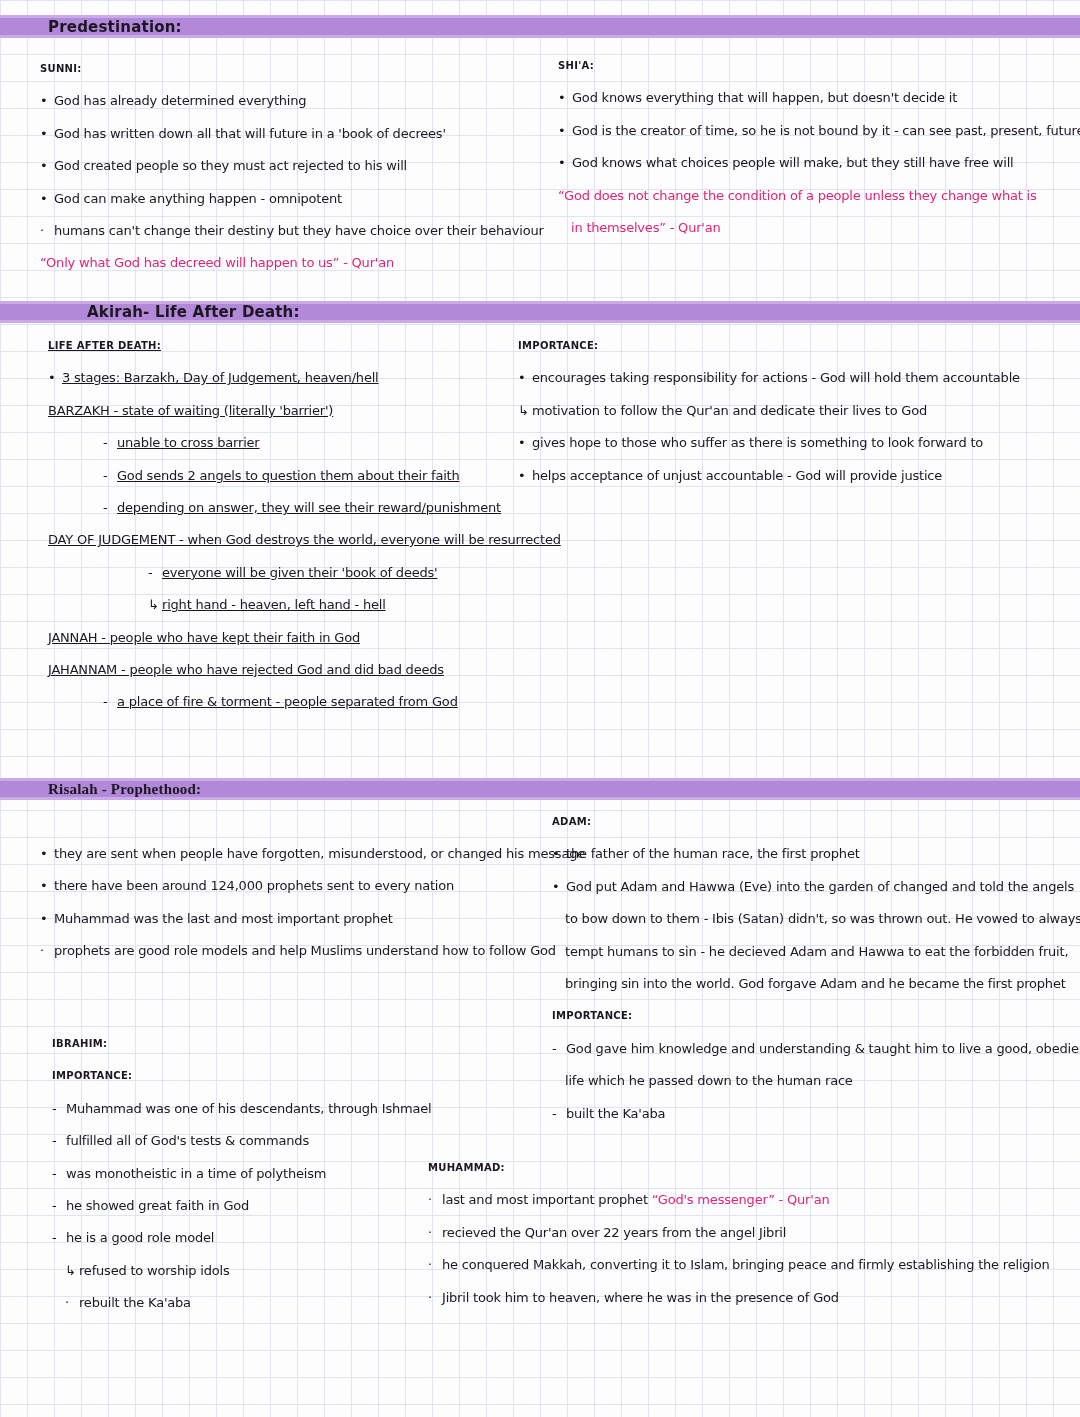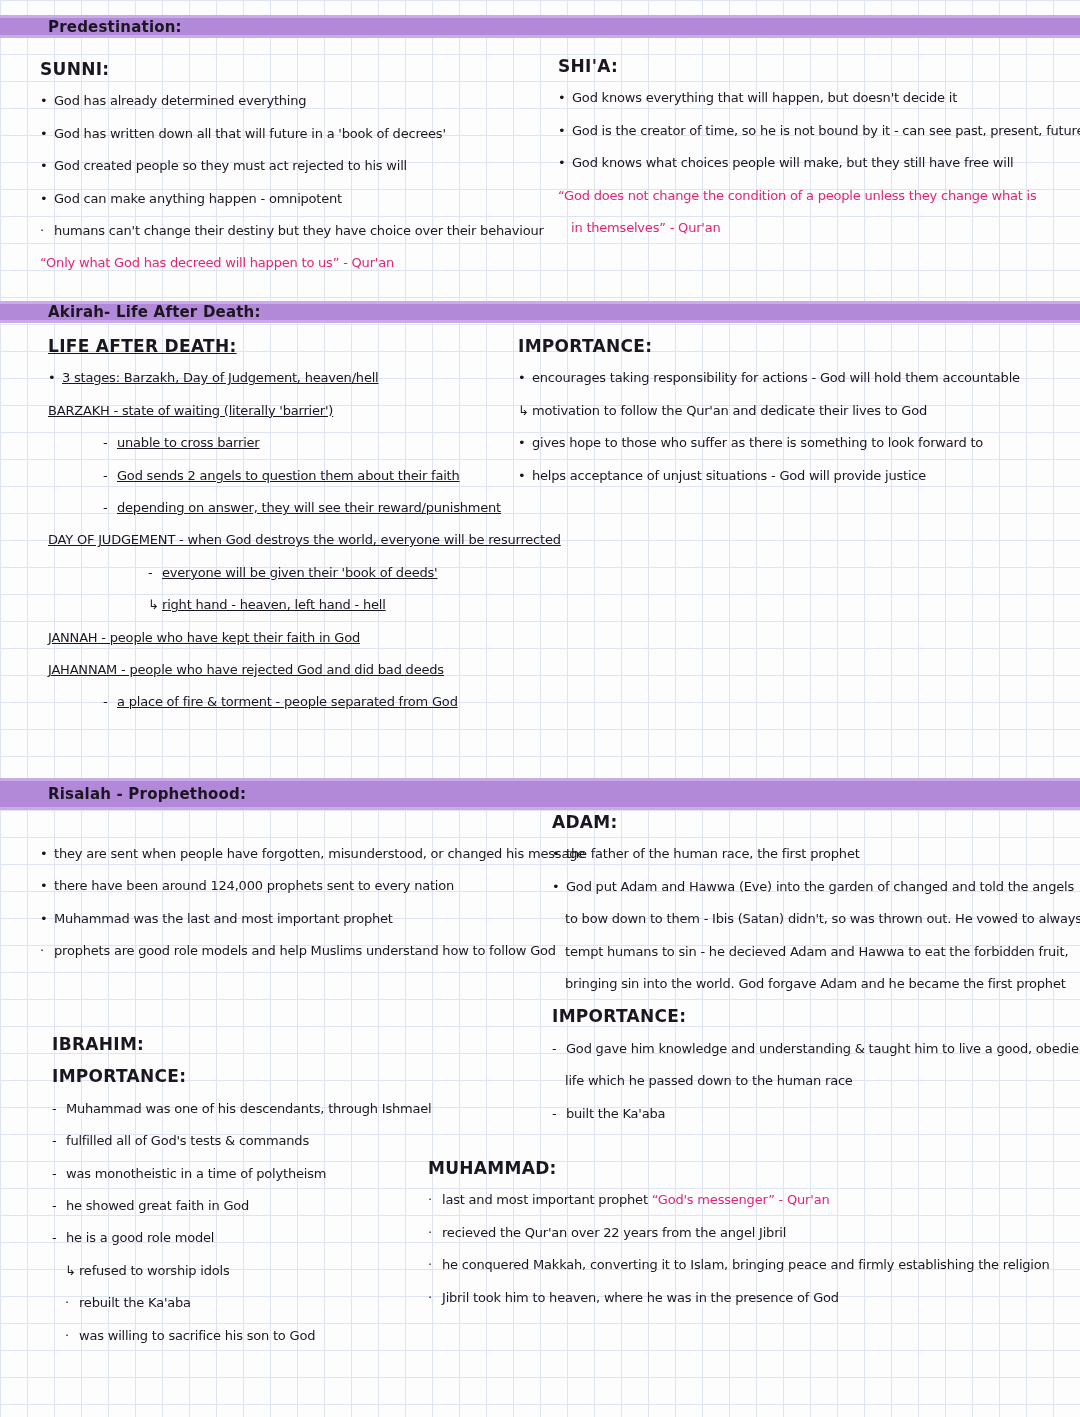--- a/index.html
+++ b/index.html
@@ -27,22 +27,22 @@
   }
   
   .bar{
     position:absolute;left:0;width:1080px;
     background:var(--bar);
     border-top:3px solid var(--bar-edge);
     border-bottom:3px solid var(--bar-edge);
     display:flex;align-items:center;
   }
   .bar1{top:15px;height:23px;}
-  .bar2{top:301px;height:22px;}
-  .bar3{top:778px;height:32px;}
+  .bar2{top:301px;height:22px;padding-left:39px;}
+  .bar3{top:778px;height:22px;font-family:Liberation Serif, serif;}
   .bar-title{
     padding-left:48px;
     font-weight:bold;
     font-size:15px;
     letter-spacing:.2px;
     color:var(--ink);
     white-space:nowrap;
   }
   
   .block{position:absolute;}
@@ -56,21 +56,21 @@
   .blk-muhammad{left:428px; top:1152px; width:650px;}
   
   .line{
     height:32.4px;
     line-height:32.4px;
     white-space:nowrap;
     font-size:13px;
     letter-spacing:-0.2px;
   }
   .line .pre{display:inline-block;min-width:14px;}
-  .line.label{font-weight:bold;font-size:17px;letter-spacing:.3px;}
+  .line.label{font-weight:bold;font-size:10px;letter-spacing:.3px;}
   .pink{color:var(--pink);}
   .ind1{padding-left:55px;}
   .ind2{padding-left:100px;}
   .cont{padding-left:13px;}
 </style>
 </head>
 <body>
 
 <div class="page">
 
@@ -118,41 +118,40 @@
       <div class="line"><span class="txt">JANNAH - people who have kept their faith in God</span></div>
       <div class="line"><span class="txt">JAHANNAM - people who have rejected God and did bad deeds</span></div>
       <div class="line ind1"><span class="pre">-</span><span class="txt">a place of fire &amp; torment - people separated from God</span></div>
     </div>
 
   <div class="block blk-imp">
       <div class="line label"><span class="txt">IMPORTANCE:</span></div>
       <div class="line"><span class="pre">•</span><span class="txt">encourages taking responsibility for actions - God will hold them accountable</span></div>
       <div class="line"><span class="pre">↳</span><span class="txt">motivation to follow the Qur'an and dedicate their lives to God</span></div>
       <div class="line"><span class="pre">•</span><span class="txt">gives hope to those who suffer as there is something to look forward to</span></div>
-      <div class="line"><span class="pre">•</span><span class="txt">helps acceptance of unjust situations - God will provide justice</span></div>
+      <div class="line"><span class="pre">•</span><span class="txt">helps acceptance of unjust accountable - God will provide justice</span></div>
     </div>
 
   <div class="block blk-intro">
       <div class="line"><span class="pre">•</span><span class="txt">they are sent when people have forgotten, misunderstood, or changed his message</span></div>
       <div class="line"><span class="pre">•</span><span class="txt">there have been around 124,000 prophets sent to every nation</span></div>
       <div class="line"><span class="pre">•</span><span class="txt">Muhammad was the last and most important prophet</span></div>
       <div class="line"><span class="pre">·</span><span class="txt">prophets are good role models and help Muslims understand how to follow God</span></div>
     </div>
 
   <div class="block blk-ibrahim">
       <div class="line label"><span class="txt">IBRAHIM:</span></div>
       <div class="line label"><span class="txt">IMPORTANCE:</span></div>
       <div class="line"><span class="pre">-</span><span class="txt">Muhammad was one of his descendants, through Ishmael</span></div>
       <div class="line"><span class="pre">-</span><span class="txt">fulfilled all of God's tests &amp; commands</span></div>
       <div class="line"><span class="pre">-</span><span class="txt">was monotheistic in a time of polytheism</span></div>
       <div class="line"><span class="pre">-</span><span class="txt">he showed great faith in God</span></div>
       <div class="line"><span class="pre">-</span><span class="txt">he is a good role model</span></div>
       <div class="line cont"><span class="pre">↳</span><span class="txt">refused to worship idols</span></div>
       <div class="line cont"><span class="pre">·</span><span class="txt">rebuilt the Ka'aba</span></div>
-      <div class="line cont"><span class="pre">·</span><span class="txt">was willing to sacrifice his son to God</span></div>
     </div>
 
   <div class="block blk-adam">
       <div class="line label"><span class="txt">ADAM:</span></div>
       <div class="line"><span class="pre">•</span><span class="txt">the father of the human race, the first prophet</span></div>
       <div class="line"><span class="pre">•</span><span class="txt">God put Adam and Hawwa (Eve) into the garden of changed and told the angels</span></div>
       <div class="line cont"><span class="txt">to bow down to them - Ibis (Satan) didn't, so was thrown out. He vowed to always</span></div>
       <div class="line cont"><span class="txt">tempt humans to sin - he decieved Adam and Hawwa to eat the forbidden fruit,</span></div>
       <div class="line cont"><span class="txt">bringing sin into the world. God forgave Adam and he became the first prophet</span></div>
       <div class="line label"><span class="txt">IMPORTANCE:</span></div>

